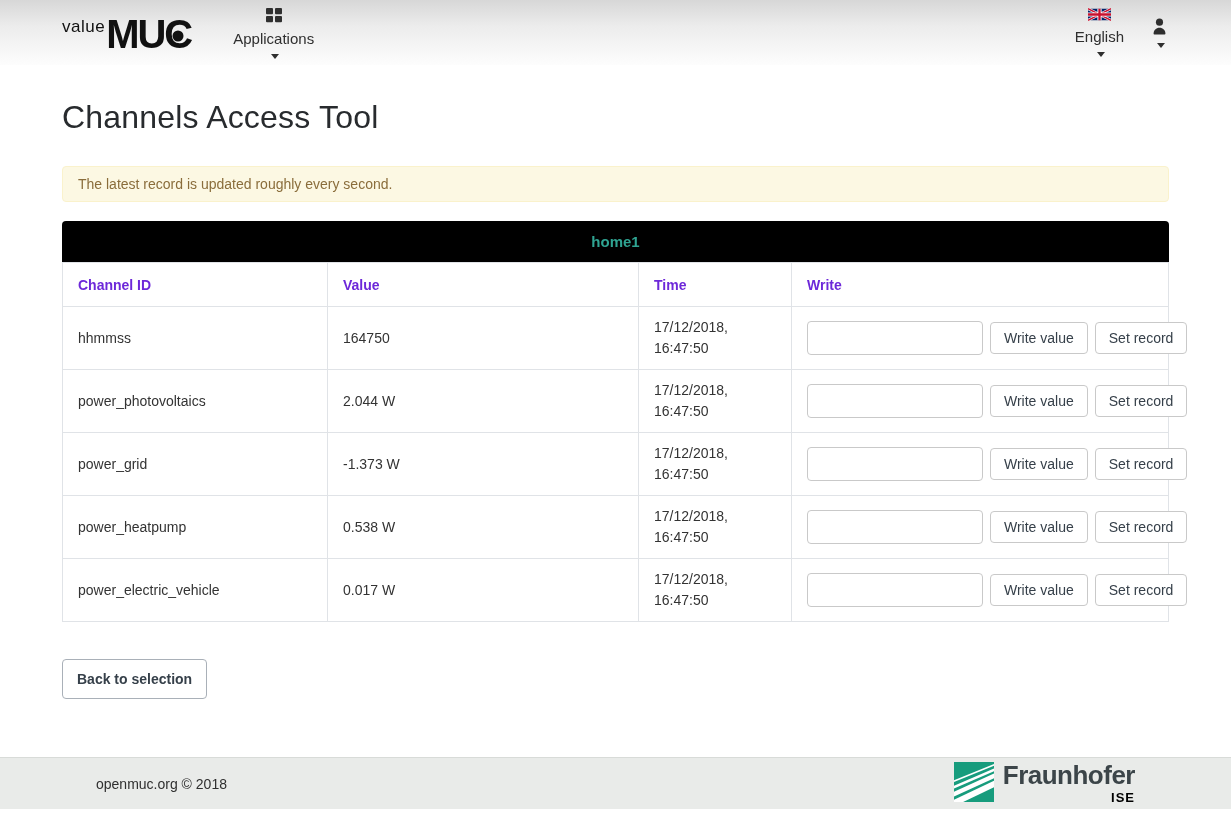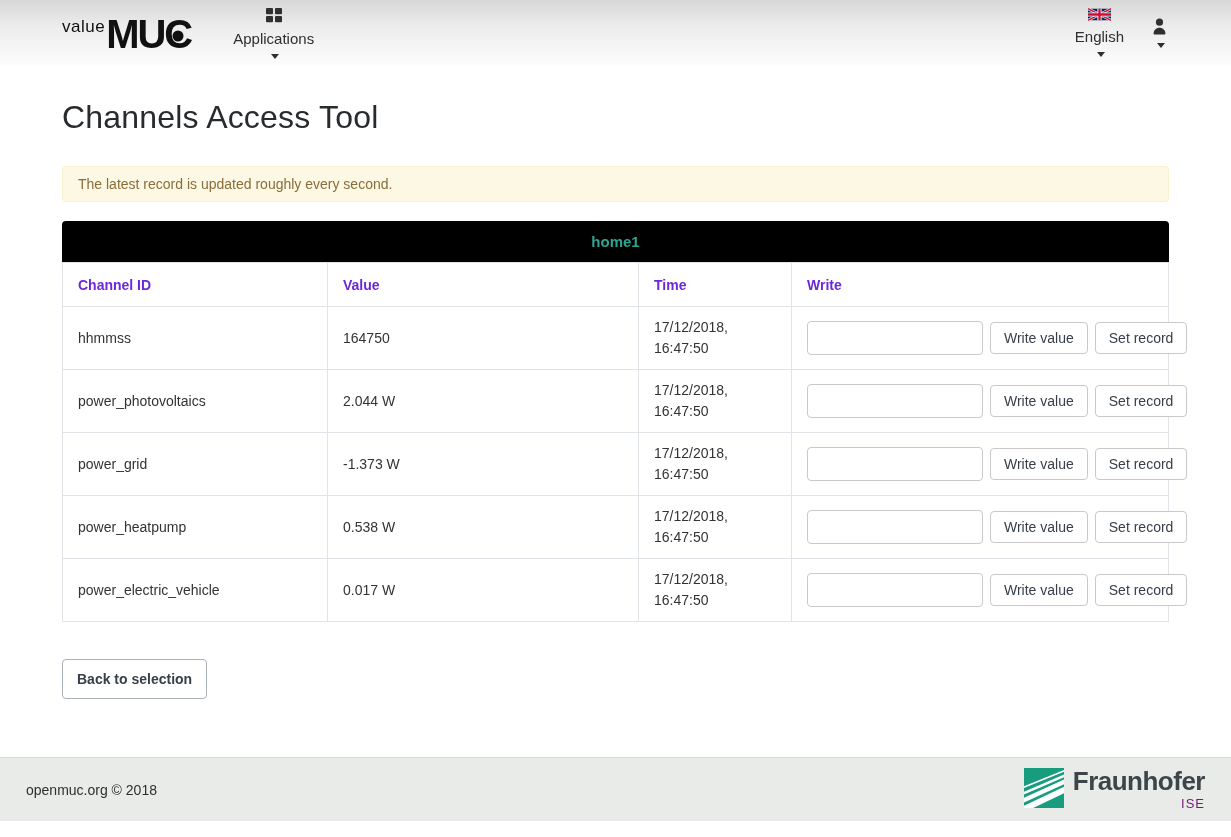--- a/index.html
+++ b/index.html
@@ -111,33 +111,33 @@
     cursor: pointer;
     white-space: nowrap;
   }
   .btn-back { margin-top: 37px; border-color: #a9b0b8; padding: 11px 14px; font-weight: bold; }
 
   
   .footer {
     margin-top: 58px;
     background: #e9ebe9;
     border-top: 1px solid #d8dbd8;
-    height: 64px;
-    padding: 0 26px;
+    height: 52px;
+    padding: 0 96px;
     display: flex;
     align-items: center;
   }
   .footer-copy { font-size: 14px; color: #2f2f2f; }
   .fraunhofer { margin-left: auto; display: flex; align-items: flex-start; gap: 9px; }
   .fraunhofer-box svg { display: block; }
   .fraunhofer-text { display: flex; flex-direction: column; align-items: flex-end; }
   .fraunhofer-name {
     font-size: 26px; font-weight: bold; color: #3c4549; letter-spacing: -0.5px; line-height: 1.05;
   }
-  .fraunhofer-sub { font-size: 13px; font-weight: normal; color: #701a75; letter-spacing: 1px; margin-top: 1px; }
+  .fraunhofer-sub { font-size: 13px; font-weight: bold; color: #000000; letter-spacing: 1px; margin-top: 1px; }
 </style>
 </head>
 <body>
 
 <div class="navbar">
   <div class="logo">
     <span class="logo-open">value</span>
       <span class="logo-muc"><span>MU</span><span class="logo-c"><span>C</span><span class="logo-dot"></span></span></span>
   </div>
 

